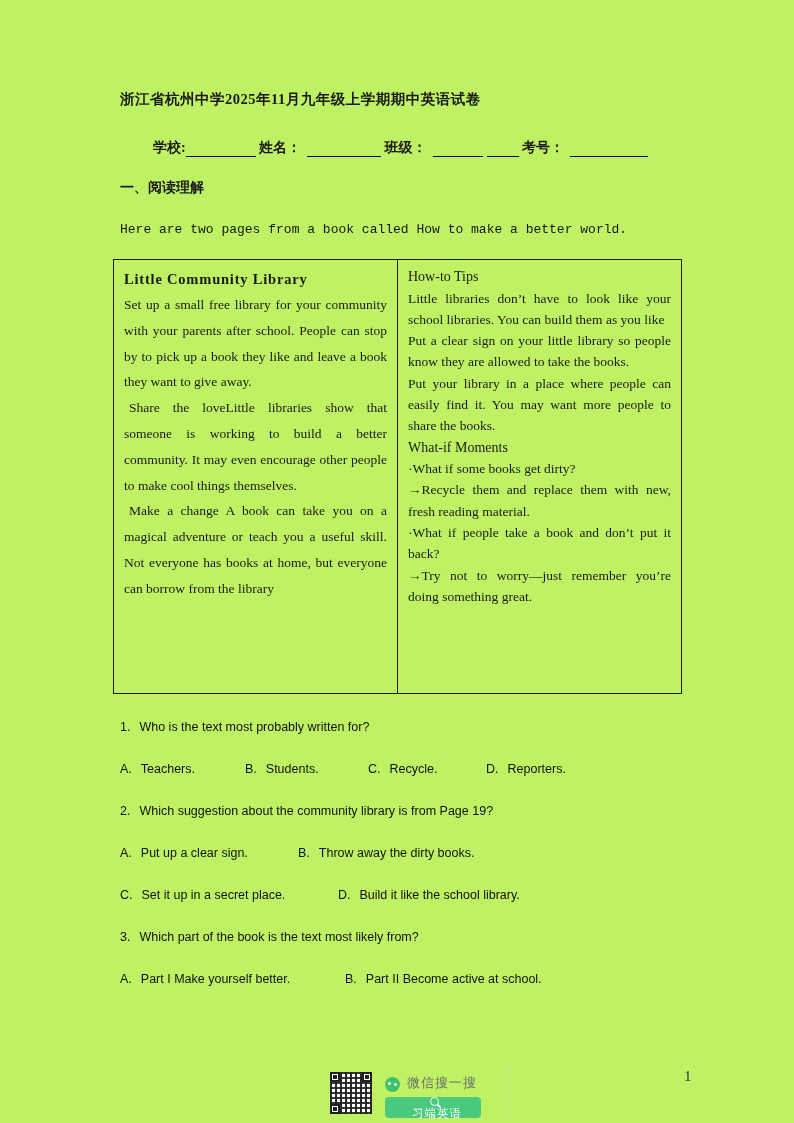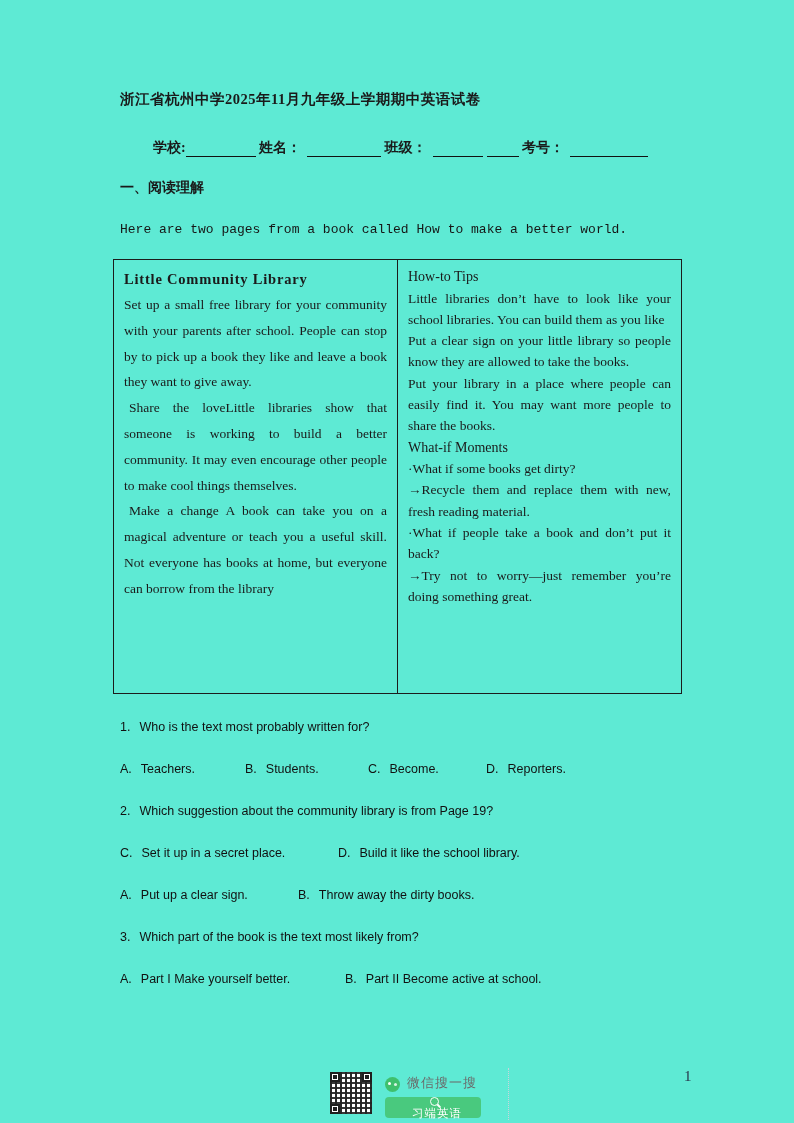--- a/index.html
+++ b/index.html
@@ -1,20 +1,20 @@
 <!DOCTYPE html>
 <html><head>
 <meta charset="utf-8">
 <style>
   html,body{margin:0;padding:0;background:#e9e9e9;}
   .page{
     position:relative;
     width:794px;height:1123px;
     margin:0 auto;
-    background:#5eead4;
+    background:#bef264;
     font-family:"Liberation Serif","DejaVu Serif",serif;
     color:#1a1a1a;
     overflow:hidden;
     box-sizing:border-box;
     padding:90px 113px 0 120px;
   }
   
   .doc-title{
     font-size:14.5px;font-weight:700;letter-spacing:.5px;
     font-family:"Liberation Serif","DejaVu Serif",serif;
@@ -163,31 +163,31 @@
     </tr>
   </tbody>
     </table>
 
   <div class="questions">
 
     <div class="qline">
       <span class="qnum">1.</span><span>Who is the text most probably written for?</span>
     </div>
     <div class="qline">
-      <span class="opt ow125"><span class="olabel">A.</span><span>Teachers.</span></span><span class="opt ow123"><span class="olabel">B.</span><span>Students.</span></span><span class="opt ow118"><span class="olabel">C.</span><span>Become.</span></span><span class="opt"><span class="olabel">D.</span><span>Reporters.</span></span>
+      <span class="opt ow125"><span class="olabel">A.</span><span>Teachers.</span></span><span class="opt ow123"><span class="olabel">B.</span><span>Students.</span></span><span class="opt ow118"><span class="olabel">C.</span><span>Recycle.</span></span><span class="opt"><span class="olabel">D.</span><span>Reporters.</span></span>
     </div>
 
     <div class="qline">
       <span class="qnum">2.</span><span>Which suggestion about the community library is from Page 19?</span>
     </div>
     <div class="qline">
+      <span class="opt ow178"><span class="olabel">A.</span><span>Put up a clear sign.</span></span><span class="opt"><span class="olabel">B.</span><span>Throw away the dirty books.</span></span>
+    </div>
+    <div class="qline">
       <span class="opt ow218"><span class="olabel">C.</span><span>Set it up in a secret place.</span></span><span class="opt"><span class="olabel">D.</span><span>Build it like the school library.</span></span>
-    </div>
-    <div class="qline">
-      <span class="opt ow178"><span class="olabel">A.</span><span>Put up a clear sign.</span></span><span class="opt"><span class="olabel">B.</span><span>Throw away the dirty books.</span></span>
     </div>
 
     <div class="qline">
       <span class="qnum">3.</span><span>Which part of the book is the text most likely from?</span>
     </div>
     <div class="qline">
       <span class="opt ow225"><span class="olabel">A.</span><span>Part I Make yourself better.</span></span><span class="opt"><span class="olabel">B.</span><span>Part II Become active at school.</span></span>
     </div>
 
   </div>

